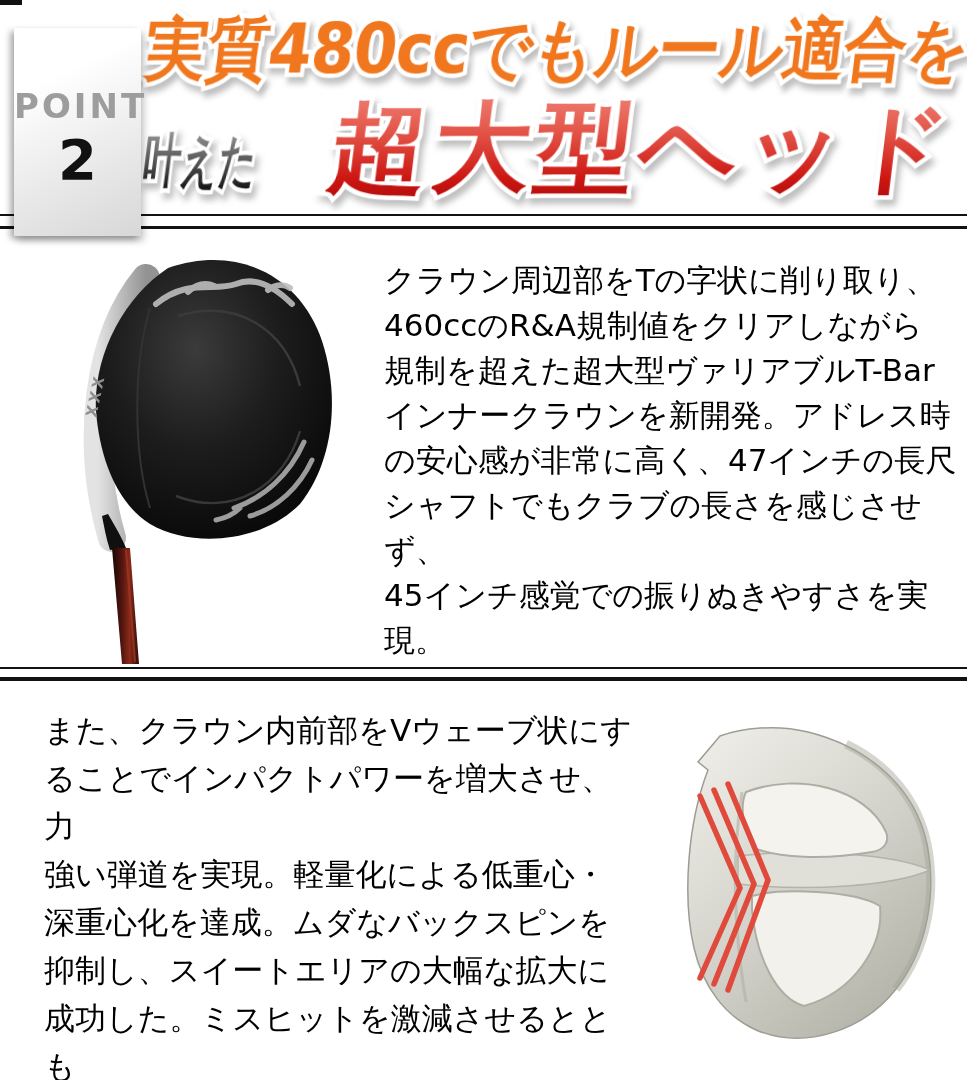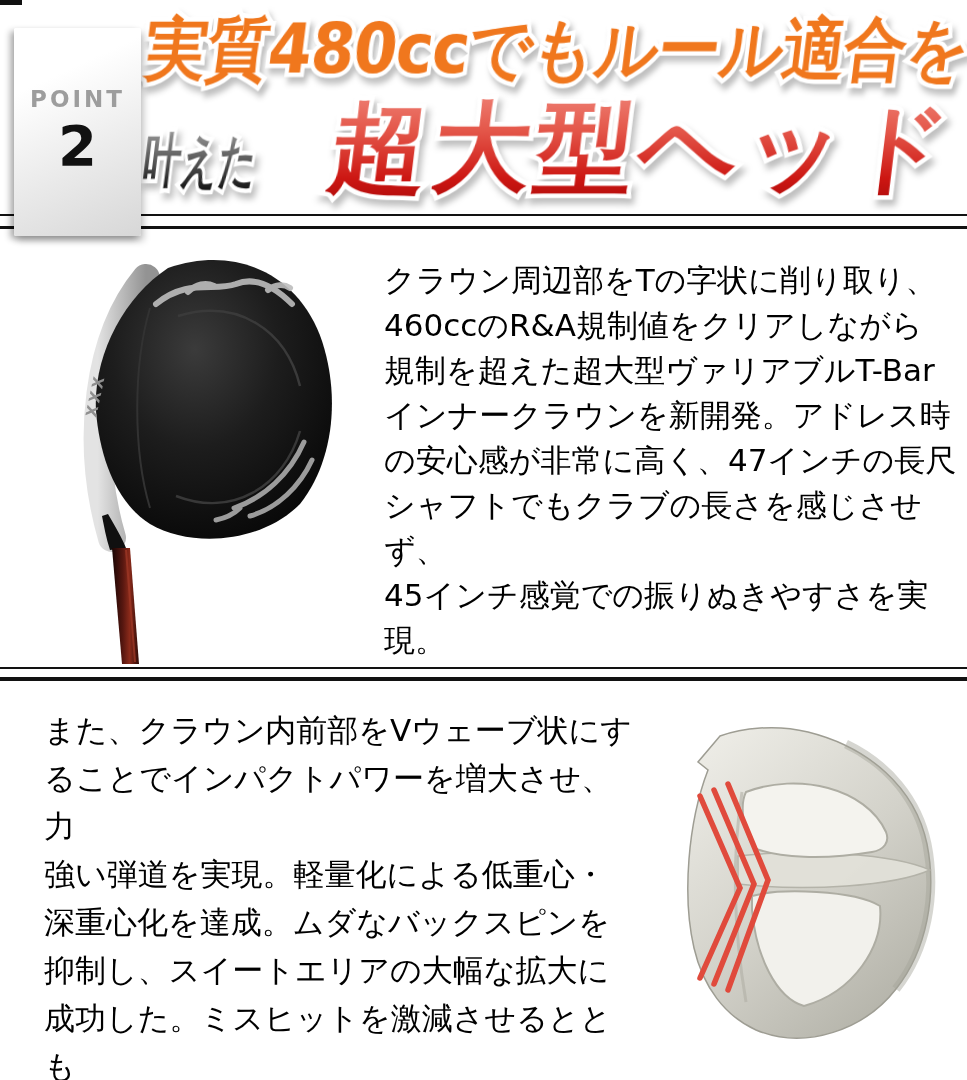--- a/index.html
+++ b/index.html
@@ -12,21 +12,21 @@
   .corner-mark { position:absolute; left:0; top:0; width:22px; height:5px; background:#111; }
 
   
   .badge {
     position:absolute; left:14px; top:28px; width:127px; height:208px;
     background:linear-gradient(155deg,#ffffff 25%,#ececec 60%,#d7d7d7 100%);
     border-radius:2px; z-index:3;
     box-shadow:-4px 3px 6px rgba(0,0,0,0.30), 3px 5px 7px rgba(0,0,0,0.22);
     text-align:center;
   }
-  .badge-label { display:block; margin-top:58px; font-size:23px; font-weight:bold;
+  .badge-label { display:block; margin-top:58px; font-size:34px; font-weight:bold;
     color:#9d9d9d; letter-spacing:3px;text-align:center; }
   .badge-number { display:block; margin-top:6px; font-size:56px; font-weight:bold;
     color:#111; line-height:1; }
 
   
   .h1 {
     position:absolute; left:150px; top:12px; z-index:2;
     font-size:68px; font-weight:bold; line-height:1.12; letter-spacing:-1px;
     transform:skewX(-7deg) scaleX(0.92); transform-origin:left top;
     filter:drop-shadow(4px 6px 3px rgba(0,0,0,0.25));

